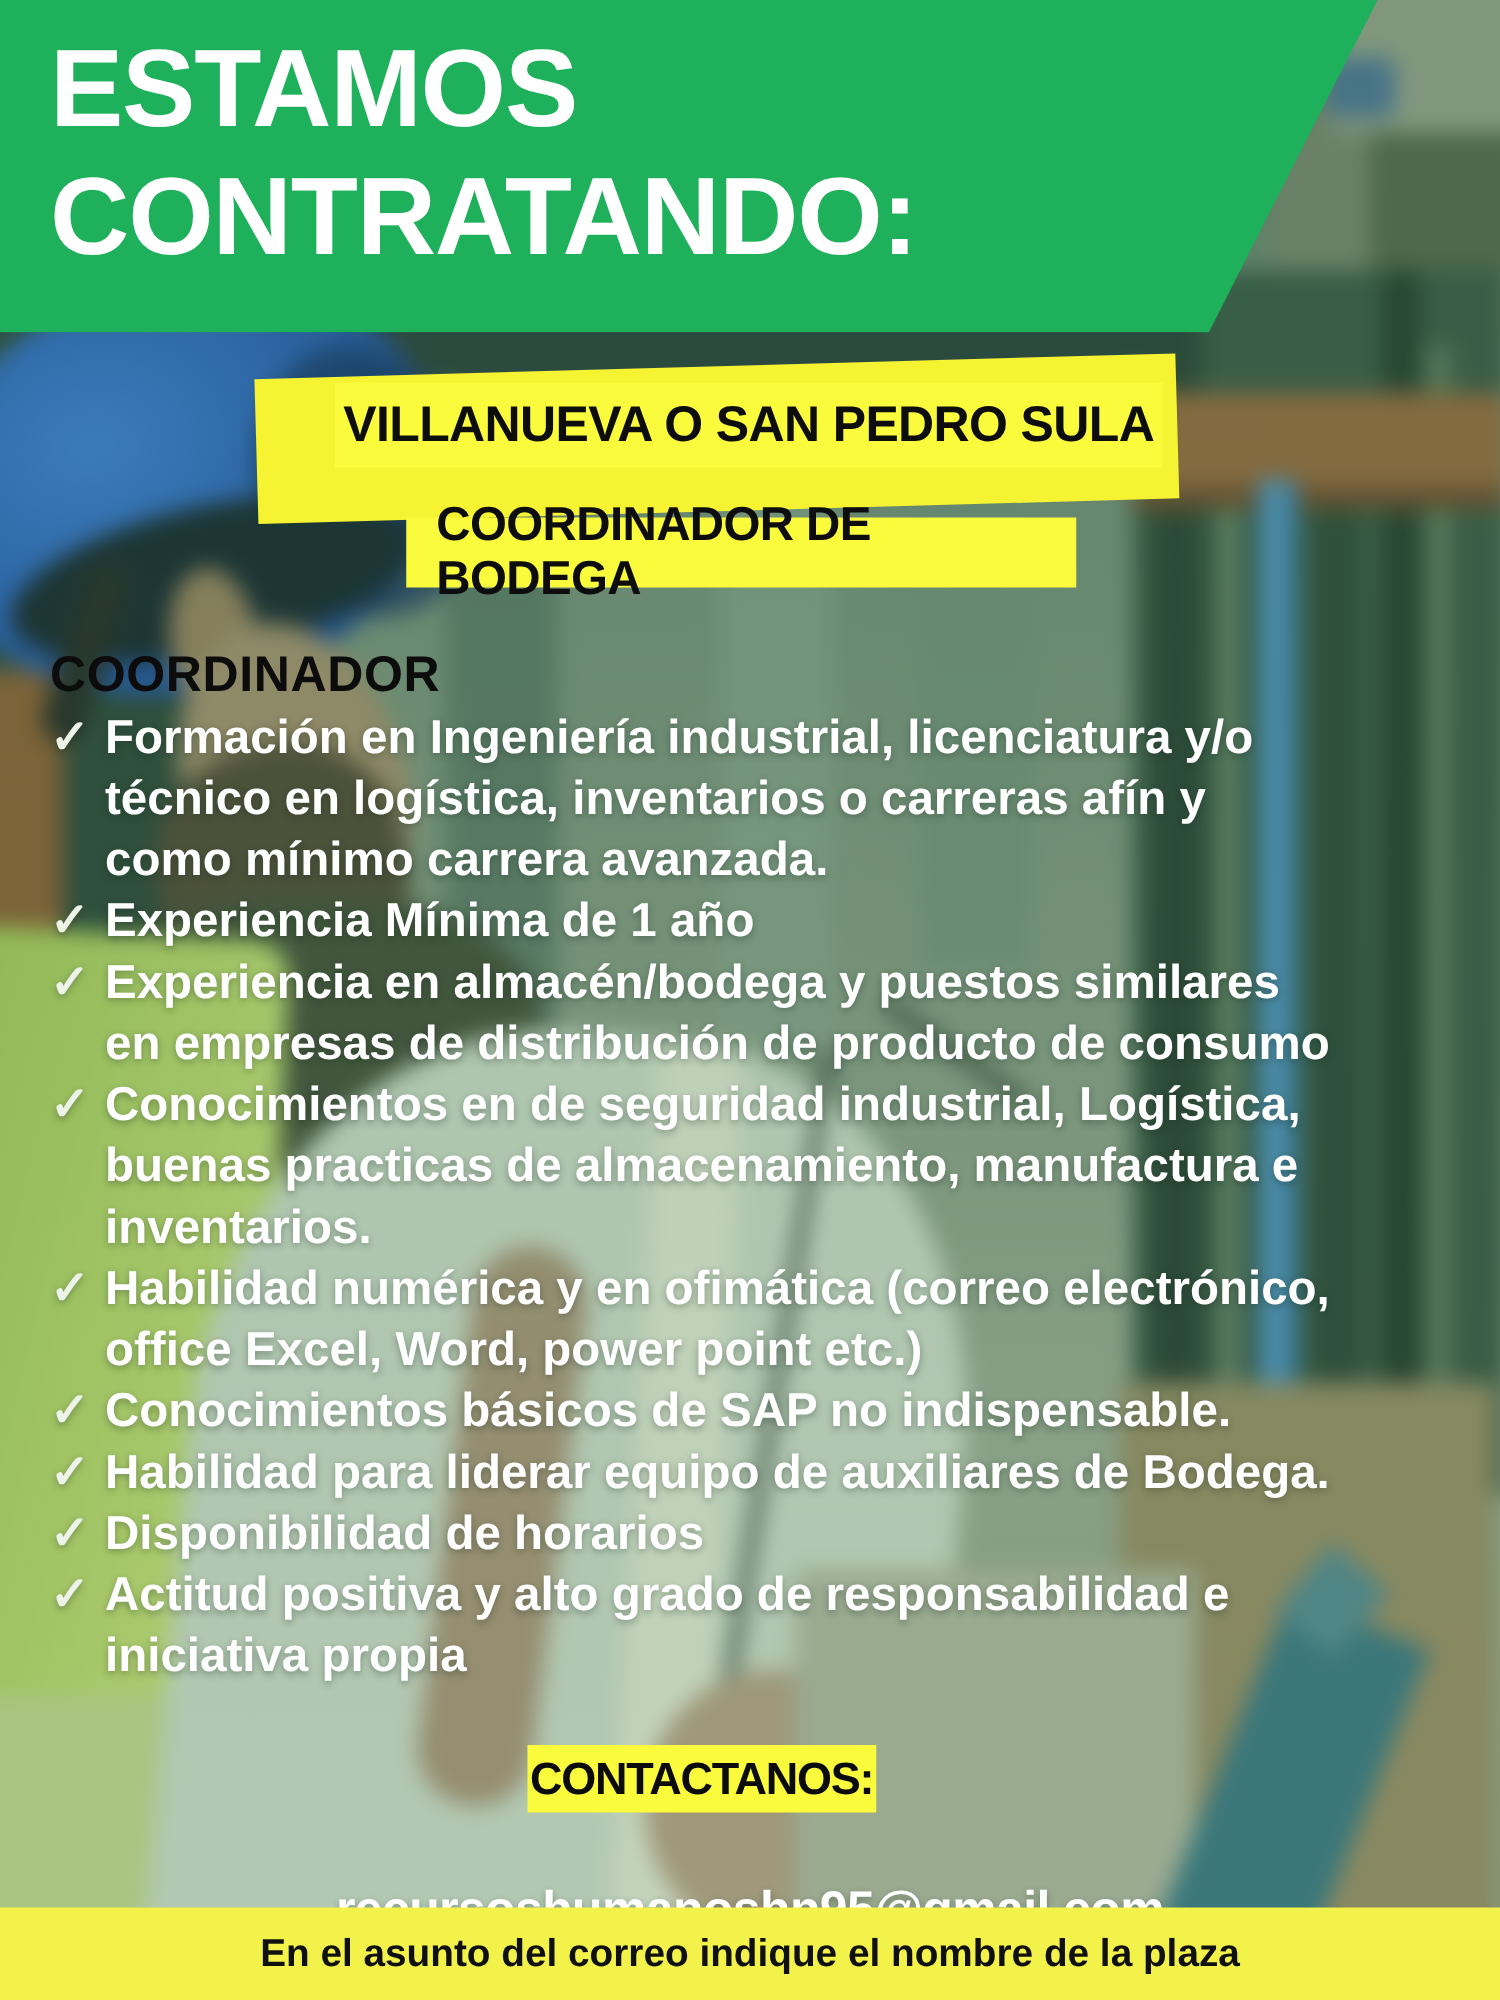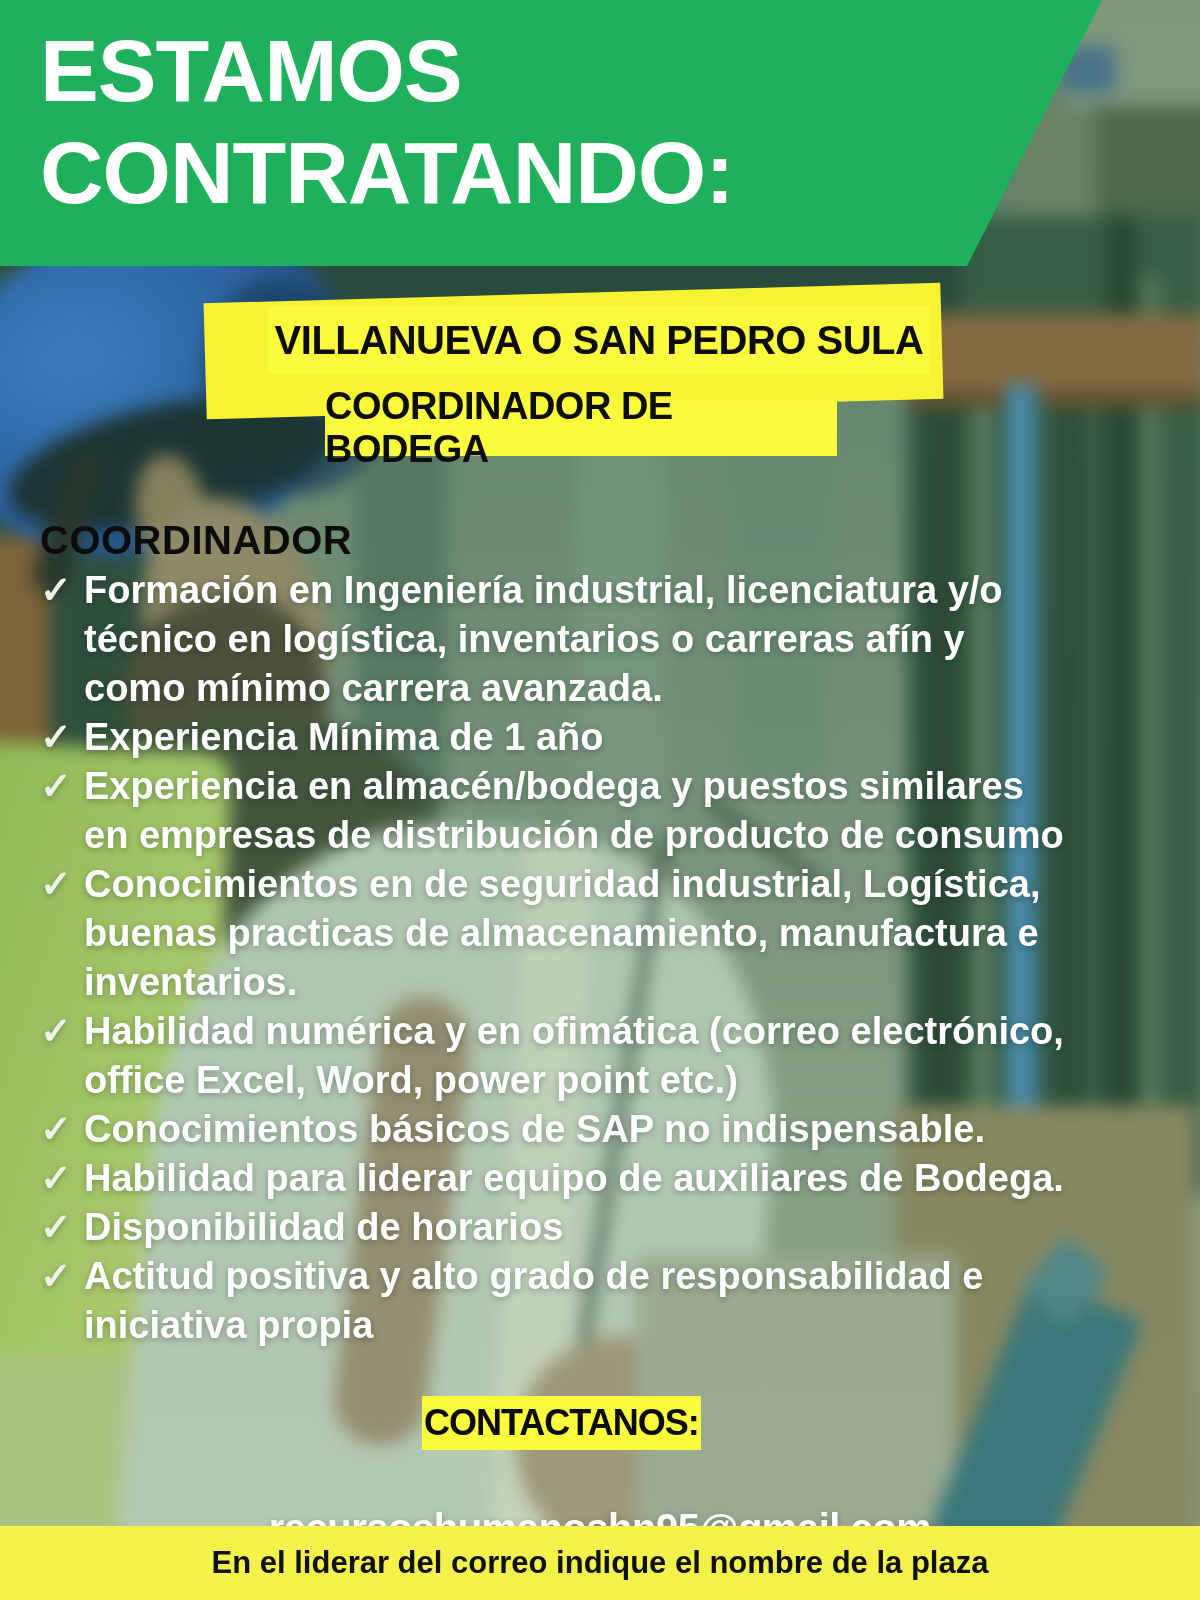--- a/index.html
+++ b/index.html
@@ -69,23 +69,23 @@
     position:absolute;left:205px;top:293px;width:737px;height:116px;
     background:var(--banner_yellow,#f5f332);transform:rotate(-1.6deg);
   }
   .loc-inner{
     position:absolute;left:268px;top:306px;width:662px;height:68px;
     background:var(--banner_yellow_bright,#fbfb3d);
     display:flex;align-items:center;justify-content:center;
   }
   .loc-text{font-size:40px;font-weight:bold;color:#0d0d0d;letter-spacing:-0.5px;}
   .pos-band{
-    position:absolute;left:325px;top:400px;width:512px;height:56px;
+    position:absolute;left:325px;top:414px;width:512px;height:56px;
     background:var(--banner_yellow_bright,#fbfb3d);
-    display:flex;align-items:center;justify-content:flex-start;
+    display:flex;align-items:center;justify-content:flex-start;padding-left:24px;
   }
   .pos-text{font-size:38px;font-weight:bold;color:#0d0d0d;letter-spacing:-0.5px;}
   .req-heading{
     position:absolute;left:40px;top:518px;font-size:40px;font-weight:bold;color:#0c0c0c;letter-spacing:0.5px;
   }
   .req-list{
     position:absolute;left:40px;top:566px;width:1130px;margin:0;padding:0;list-style:none;
     font-size:38px;font-weight:bold;color:#ffffff;line-height:49px;
     text-shadow:0 2px 6px rgba(20,40,30,.35);
   }
@@ -196,16 +196,16 @@
     </ul>
 
   <div class="contact-band">
     <span class="contact-text">CONTACTANOS:</span>
   </div>
   <div class="email-row">
     <a class="email-link" href="#">recursoshumanoshn95@gmail.com</a>
   </div>
 
   <div class="footer-bar">
-    <span class="footer-text">En el liderar del correo indique el nombre de la plaza</span>
+    <span class="footer-text">En el asunto del correo indique el nombre de la plaza</span>
   </div>
 
 </div>
 
 </body></html>

